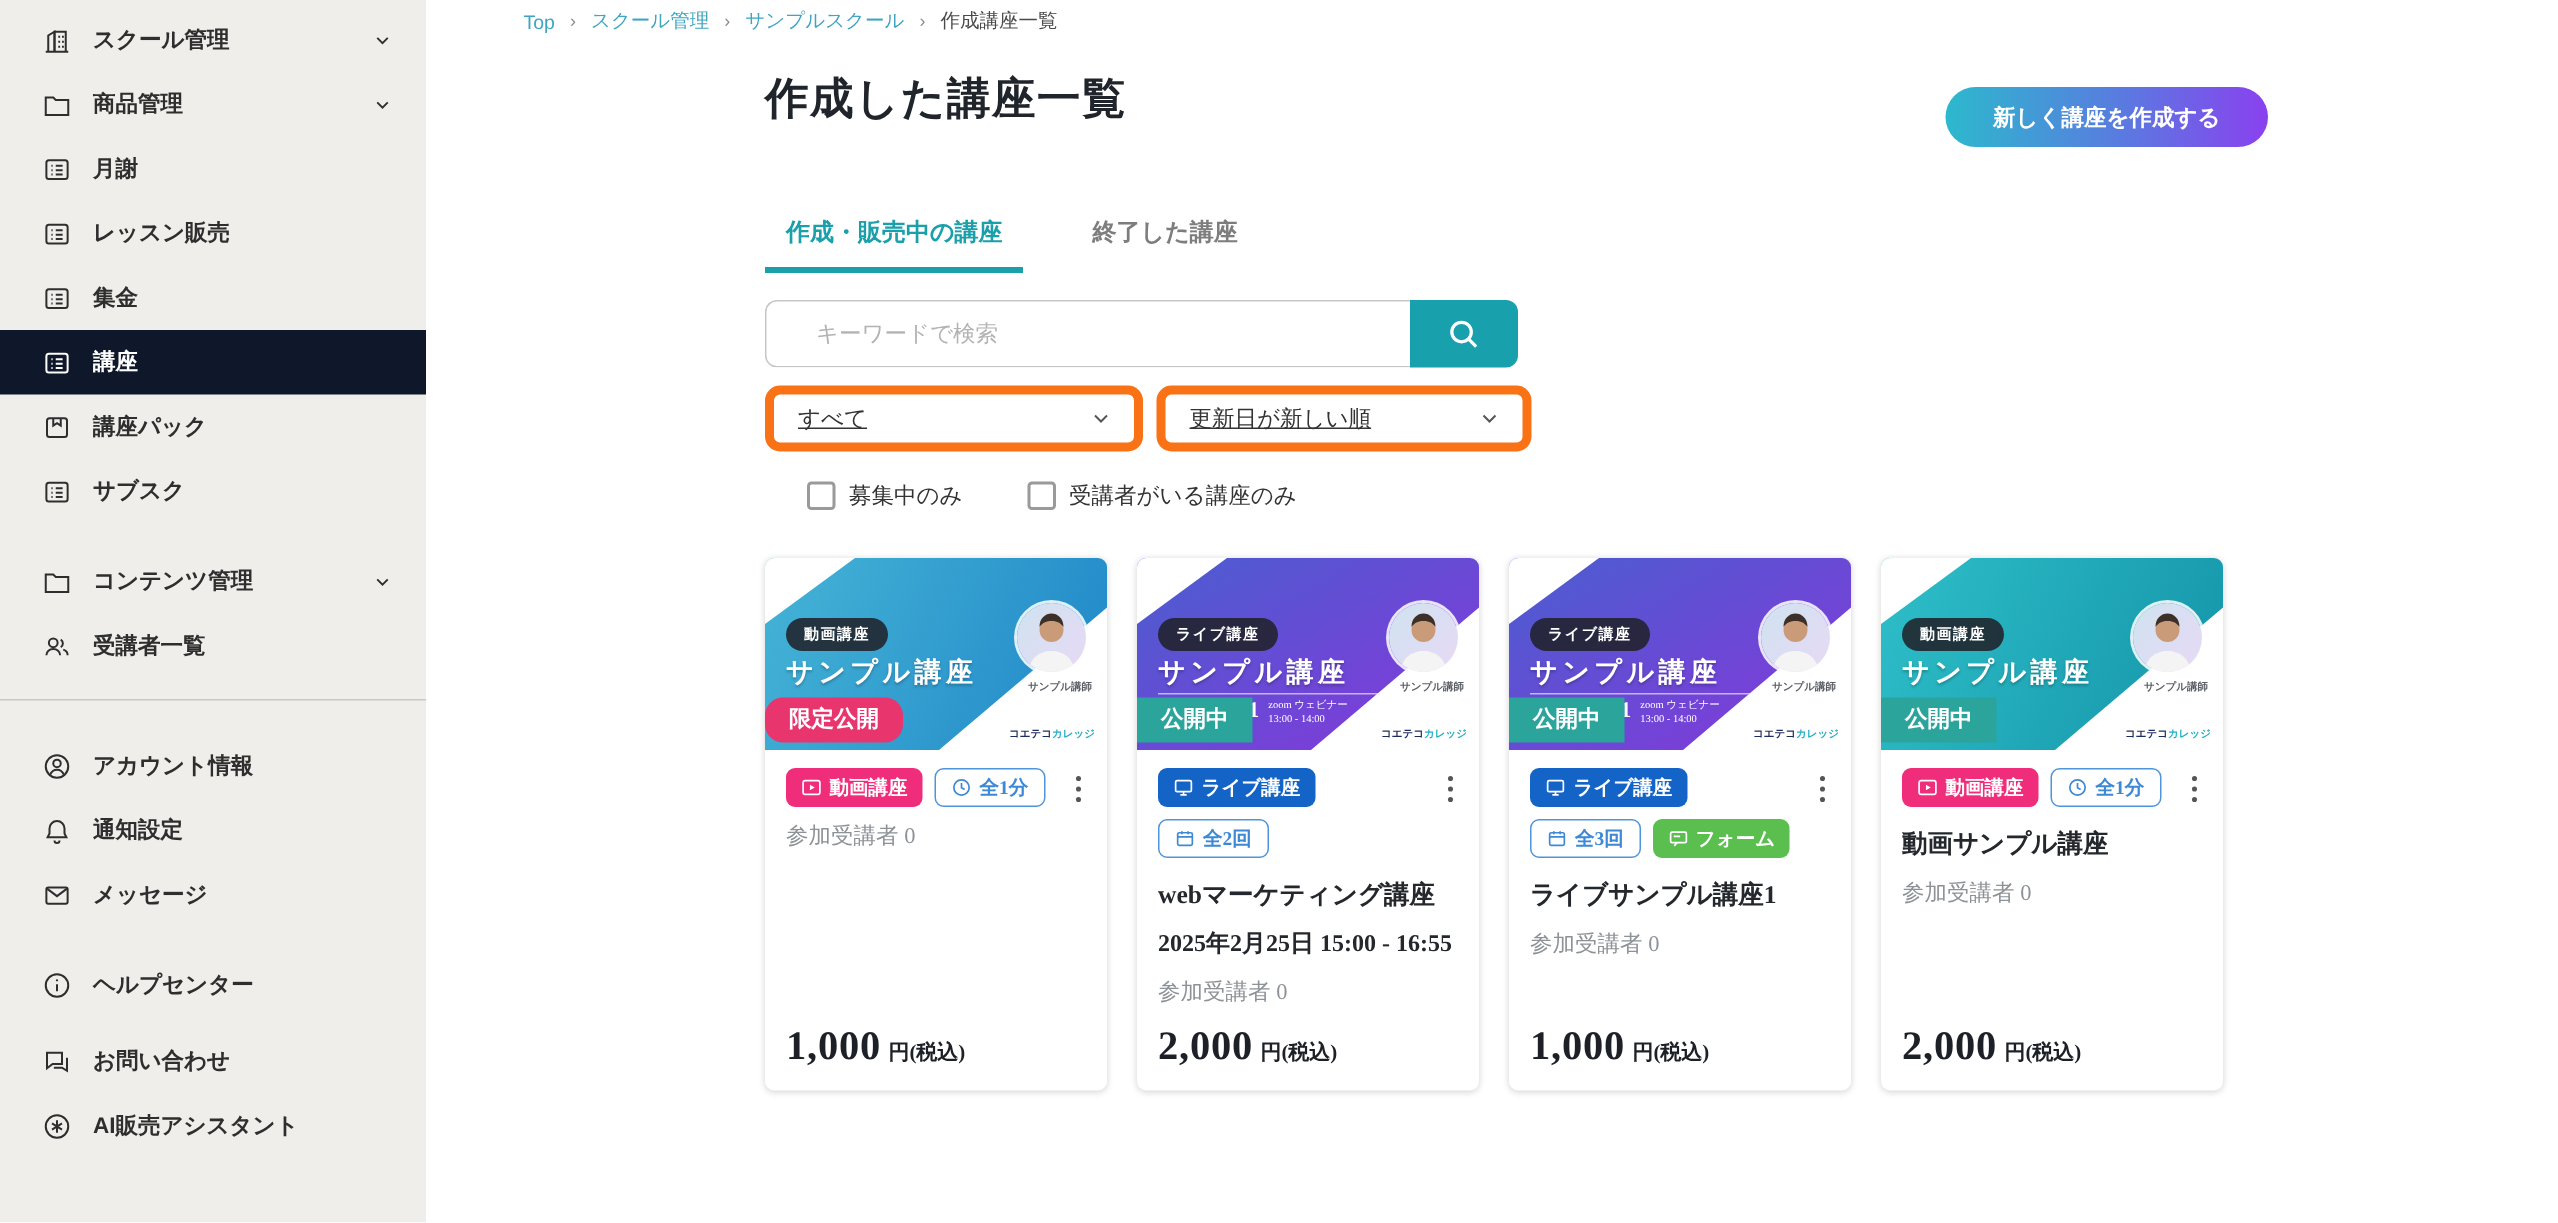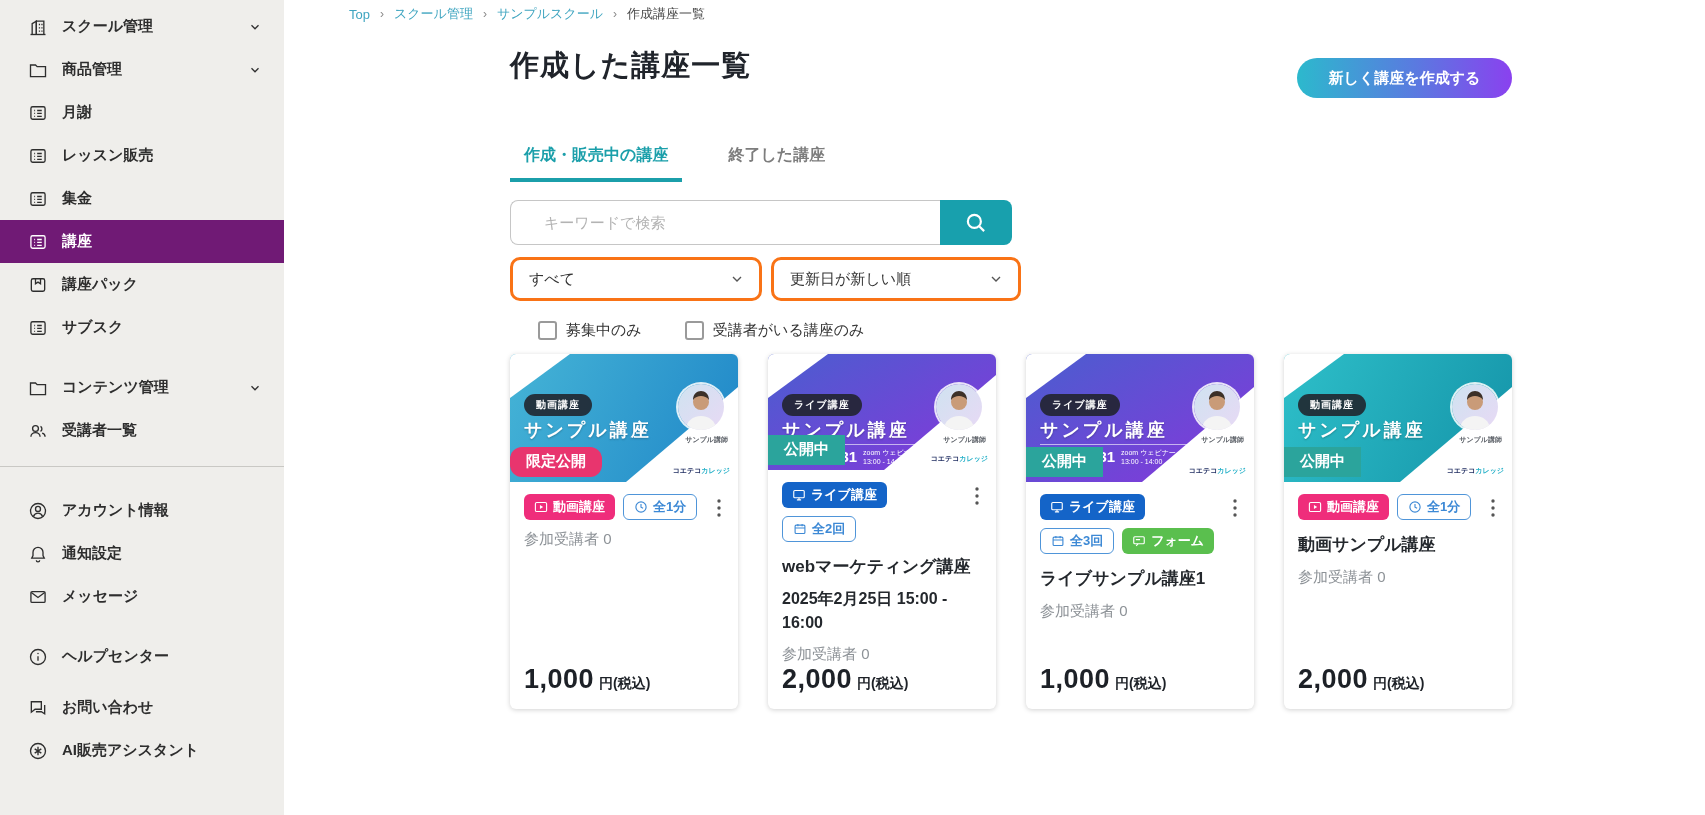--- a/index.html
+++ b/index.html
@@ -15,21 +15,21 @@
     position:absolute; left:0; top:0; width:284px; height:815px;
     background:#efeeeb; padding-top:5px; z-index:5;
   }
   .side-item {
     display:flex; align-items:center; height:43px; padding:0 22px 0 28px;
     font-size:15px; font-weight:700; color:#2e2e2e; gap:14px; cursor:pointer;
     white-space:nowrap;
   }
   .side-item .s-ico { flex:0 0 auto; color:#2e2e2e; }
   .side-item .chev { margin-left:auto; color:#2e2e2e; }
-  .side-item.active { background:#701a75; color:#fff; }
+  .side-item.active { background:#0f172a; color:#fff; }
   .side-item.active .s-ico { color:#fff; }
   .side-gap { height:17px; }
   .side-gap-sm { height:8px; }
   .side-divider { height:1px; background:#c9c8c4; margin:14px 0 22px 0; }
 
   
   .breadcrumb {
     position:absolute; left:349px; top:3px; height:22px;
     display:flex; align-items:center; gap:10px; font-size:13px; z-index:4;
   }
@@ -64,34 +64,34 @@
     flex:1; border:1px solid #c6c6c6; border-right:none; border-radius:8px 0 0 8px;
     padding:0 33px; font-size:15px; color:#333; font-family:inherit; outline:none;
   }
   .search-input::placeholder { color:#b3b3b3; }
   .search-btn {
     width:72px; background:#18a0ad; border:none; border-radius:0 8px 8px 0;
     display:flex; align-items:center; justify-content:center; cursor:pointer;
   }
   .filters-row { position:absolute; left:510px; top:257px; display:flex; gap:9px; }
   .select {
-    height:44px; background:#fff; border:3px solid #f97316; border-radius:10px;
+    height:44px; background:#fff; border:6px solid #f97316; border-radius:10px;
     display:flex; align-items:center; padding:0 14px 0 16px; font-size:15px;
-    color:#333; cursor:pointer;
+    color:#333; cursor:pointer;text-decoration:underline;
   }
   .select .sel-label { flex:1; }
   .select-type { width:252px; }
   .select-sort { width:250px; }
   .checks-row { position:absolute; left:538px; top:321px; display:flex; gap:43px; align-items:center; }
   .check-item { display:flex; align-items:center; gap:9px; cursor:pointer; }
   .checkbox { width:19px; height:19px; border:2px solid #9a9a9a; border-radius:3px; background:#fff; }
   .check-label { font-size:15px; color:#333; }
 
   
-  .cards-row { position:absolute; left:510px; top:354px; display:flex; gap:30px; }
+  .cards-row { position:absolute; left:510px; top:372px; display:flex; gap:20px;font-family:Liberation Serif, serif; }
   .card {
     width:228px; height:355px; background:#fff; border-radius:6px;
     box-shadow:0 1px 5px rgba(0,0,0,.18); display:flex; flex-direction:column;
   }
   .thumb { position:relative; height:128px; border-radius:6px 6px 0 0; overflow:hidden; }
   .thumb-blue   { background:linear-gradient(115deg,#45b4d6 0%,#1f86c8 100%); }
   .thumb-purple { background:linear-gradient(150deg,#4a5ecf 0%,#8736db 100%); }
   .thumb-teal   { background:linear-gradient(115deg,#2ebfc9 0%,#1493a8 100%); }
   .thumb .tri-tl {
     position:absolute; top:0; left:0; width:0; height:0;
@@ -478,21 +478,21 @@
         </div>
         <span class="kebab">
             <svg width="6" height="20" viewBox="0 0 6 20" fill="#555">
               <circle cx="3" cy="3" r="1.7"></circle>
               <circle cx="3" cy="10" r="1.7"></circle>
               <circle cx="3" cy="17" r="1.7"></circle>
             </svg>
           </span>
       </div>
       <div class="card-title">webマーケティング講座</div>
-      <div class="card-date">2025年2月25日 15:00 - 16:00</div>
+      <div class="card-date">2025年2月25日 15:00 - 16:55</div>
       <div class="participants">参加受講者 0</div>
       <div class="price-row">
         <span class="price-num">2,000</span>
         <span class="price-unit">円(税込)</span>
       </div>
     </div>
   </div>
 
   <div class="card">
     <div class="thumb thumb-purple">

